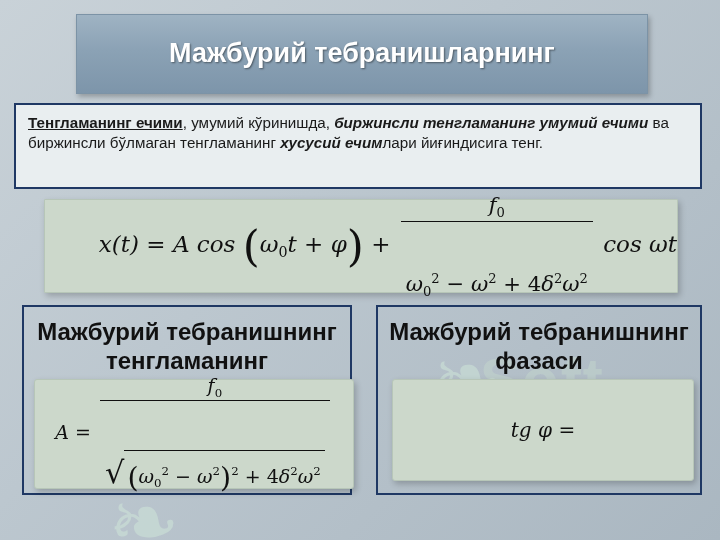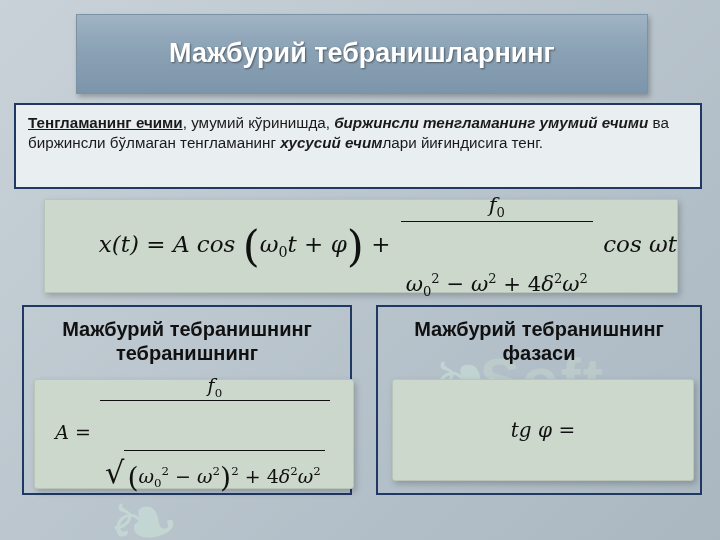--- a/index.html
+++ b/index.html
@@ -155,21 +155,21 @@
     position: absolute;
     top: 305px;
     box-sizing: border-box;
     background: transparent;
     border: 2px solid #1f3864;
   }
   .panel-left { left: 22px; width: 330px; height: 190px; }
   .panel-right { left: 376px; width: 326px; height: 190px; }
   .panel-title {
     text-align: center;
-    font-size: 20px;
+    font-size: 24px;
     font-weight: bold;
     color: #111;
     padding-top: 10px;
     line-height: 1.22;
   }
   .panel-formula {
     position: absolute;
     background: #ccd8cb;
     border: 1px solid #b7c6b8;
     border-radius: 3px;
@@ -229,21 +229,21 @@
           <span class="mi">ω</span><sub class="e">0</sub><sup class="e">2</sup> − <span class="mi">ω</span><sup class="e">2</sup> + 4<span class="mi">δ</span><sup class="e">2</sup><span class="mi">ω</span><sup class="e">2</sup>
         </span>
       </span>
       <span class="mi">cos ωt</span>
     </div>
   </div>
 
   <div class="panel panel-left">
     <div class="panel-title">
       <div>Мажбурий тебранишнинг</div>
-      <div>тебранишнинг</div>
+      <div>тенгламанинг</div>
     </div>
     <div class="panel-formula pf-left">
       <div class="math" style="font-size:19px;">
         <span class="mi">A</span>
         <span>=</span>
         <span class="frac">
           <span class="num"><span class="mi">f</span><sub class="e">0</sub></span>
           <span class="den">
             <span class="sqrt-wrap"><span class="radsign">√</span><span class="radicand"><span class="bigparen" style="font-size:1.5em;">(</span><span class="mi">ω</span><sub class="e">0</sub><sup class="e">2</sup> − <span class="mi">ω</span><sup class="e">2</sup><span class="bigparen" style="font-size:1.5em;">)</span><sup class="e">2</sup> + 4<span class="mi">δ</span><sup class="e">2</sup><span class="mi">ω</span><sup class="e">2</sup></span></span>
           </span>

